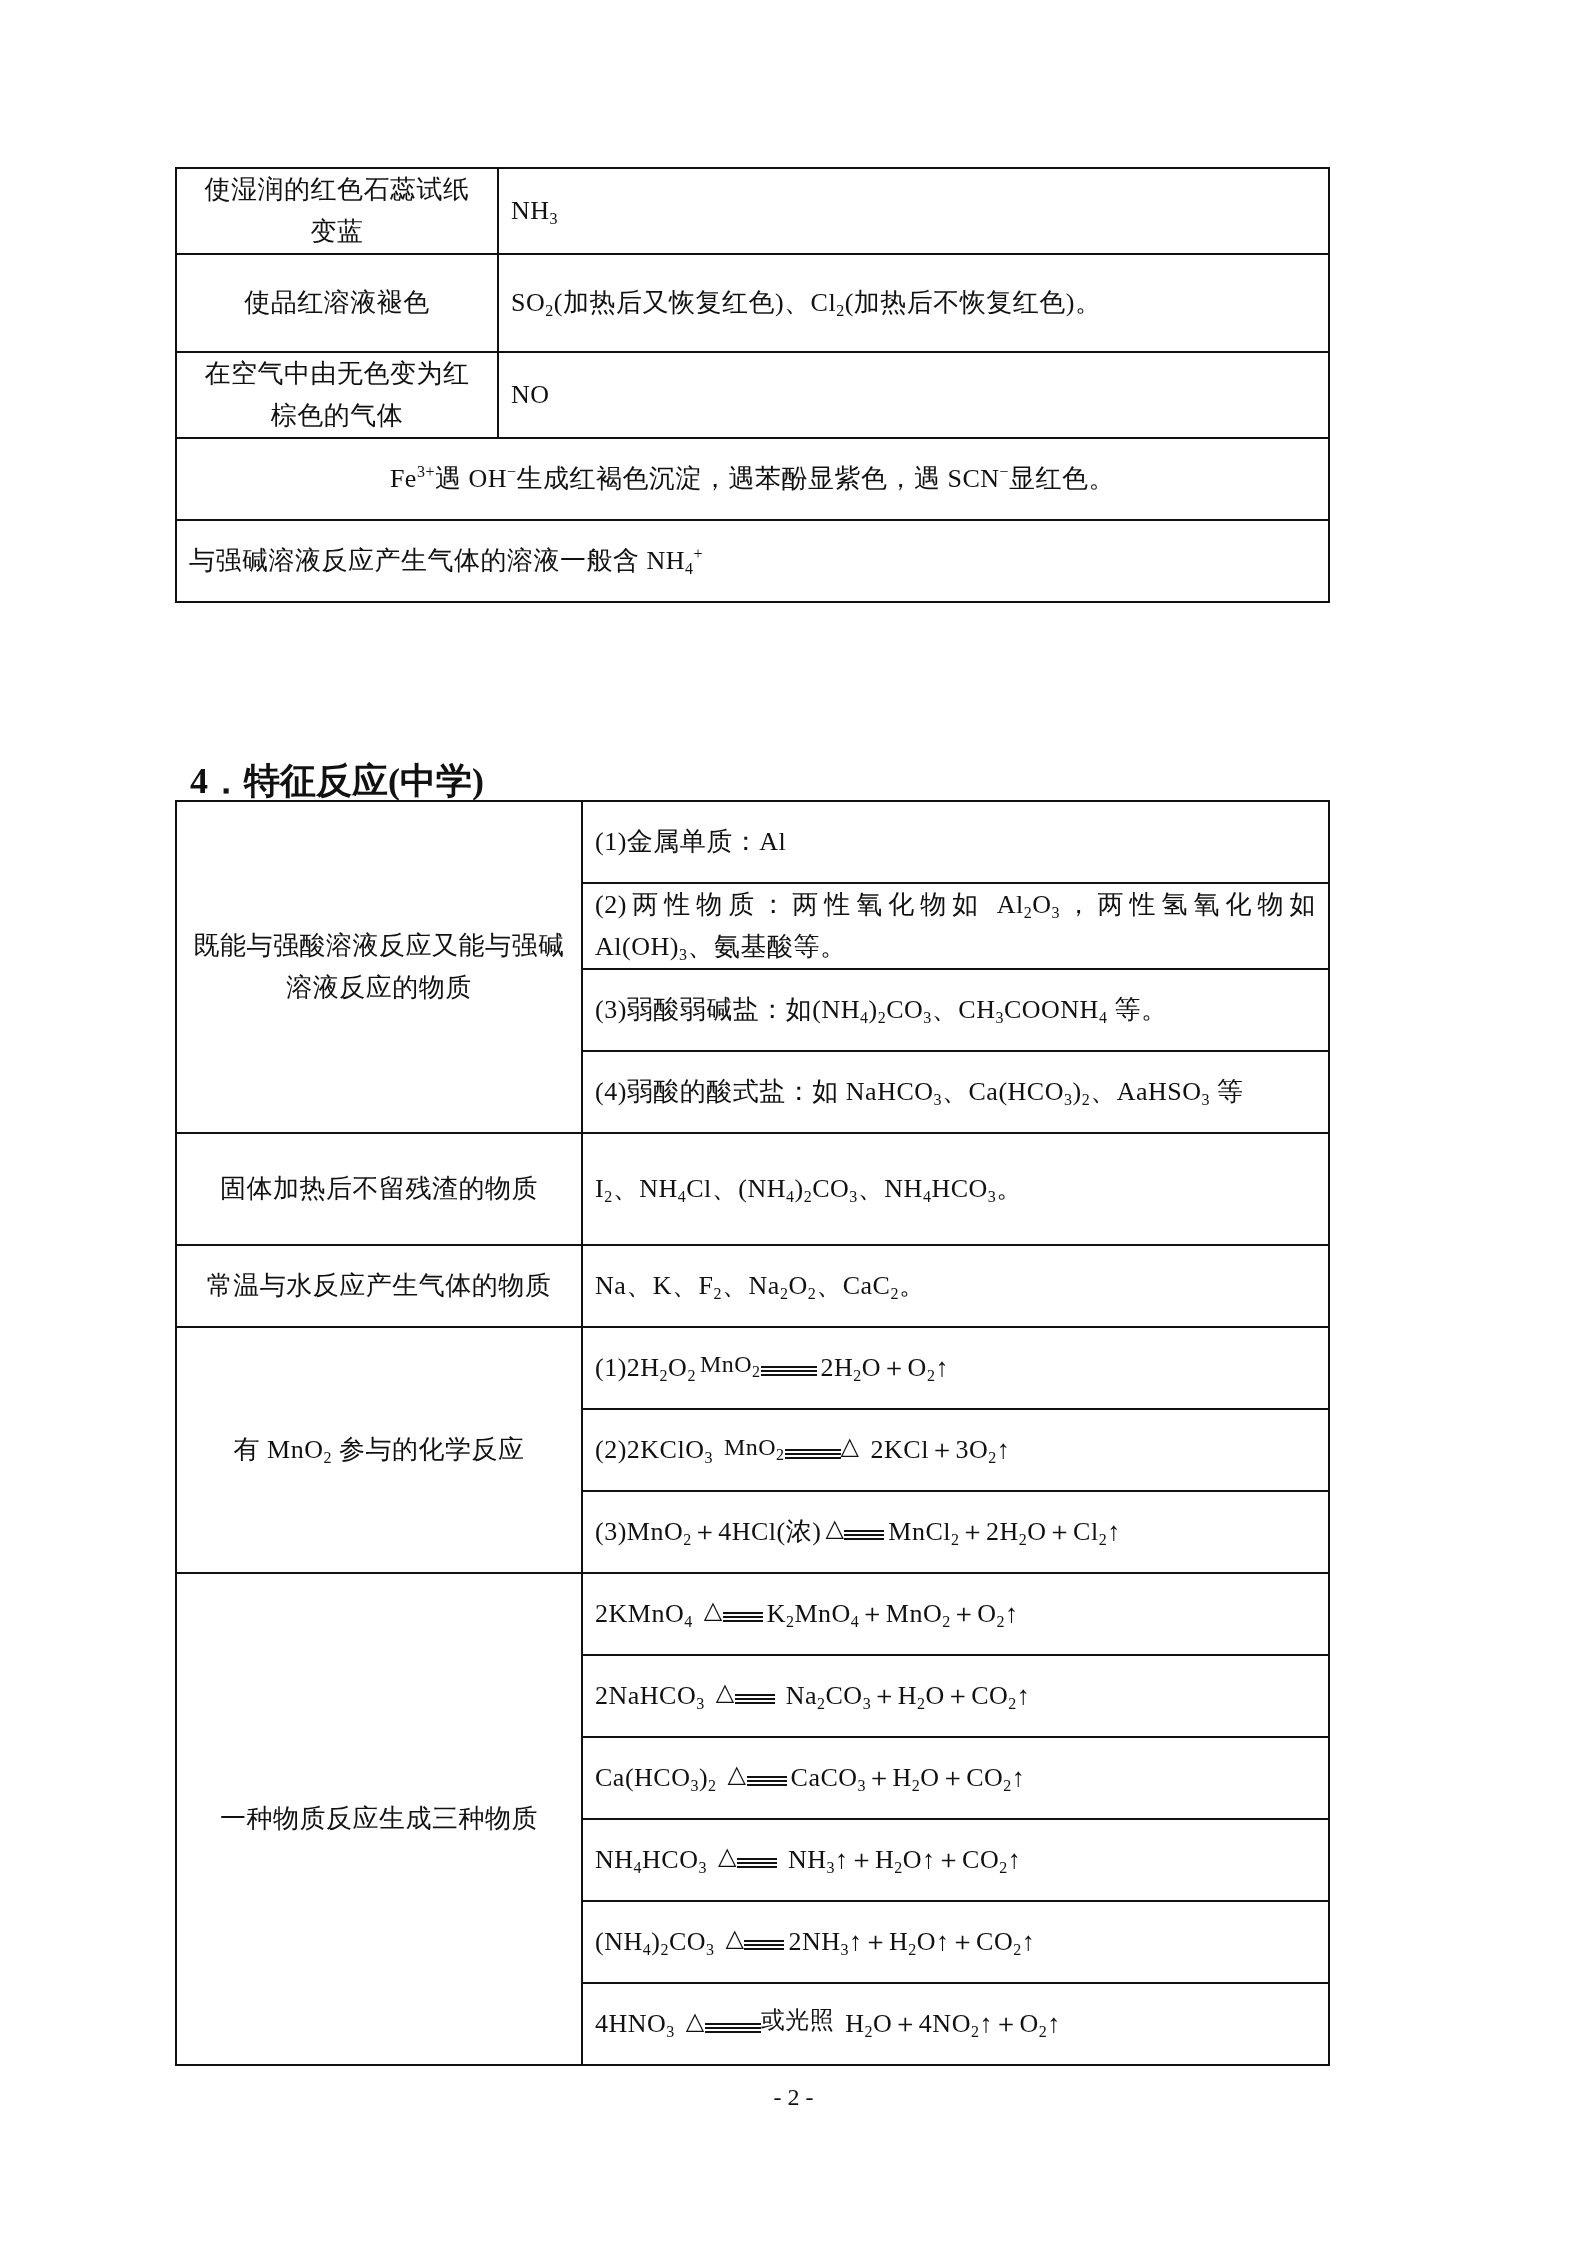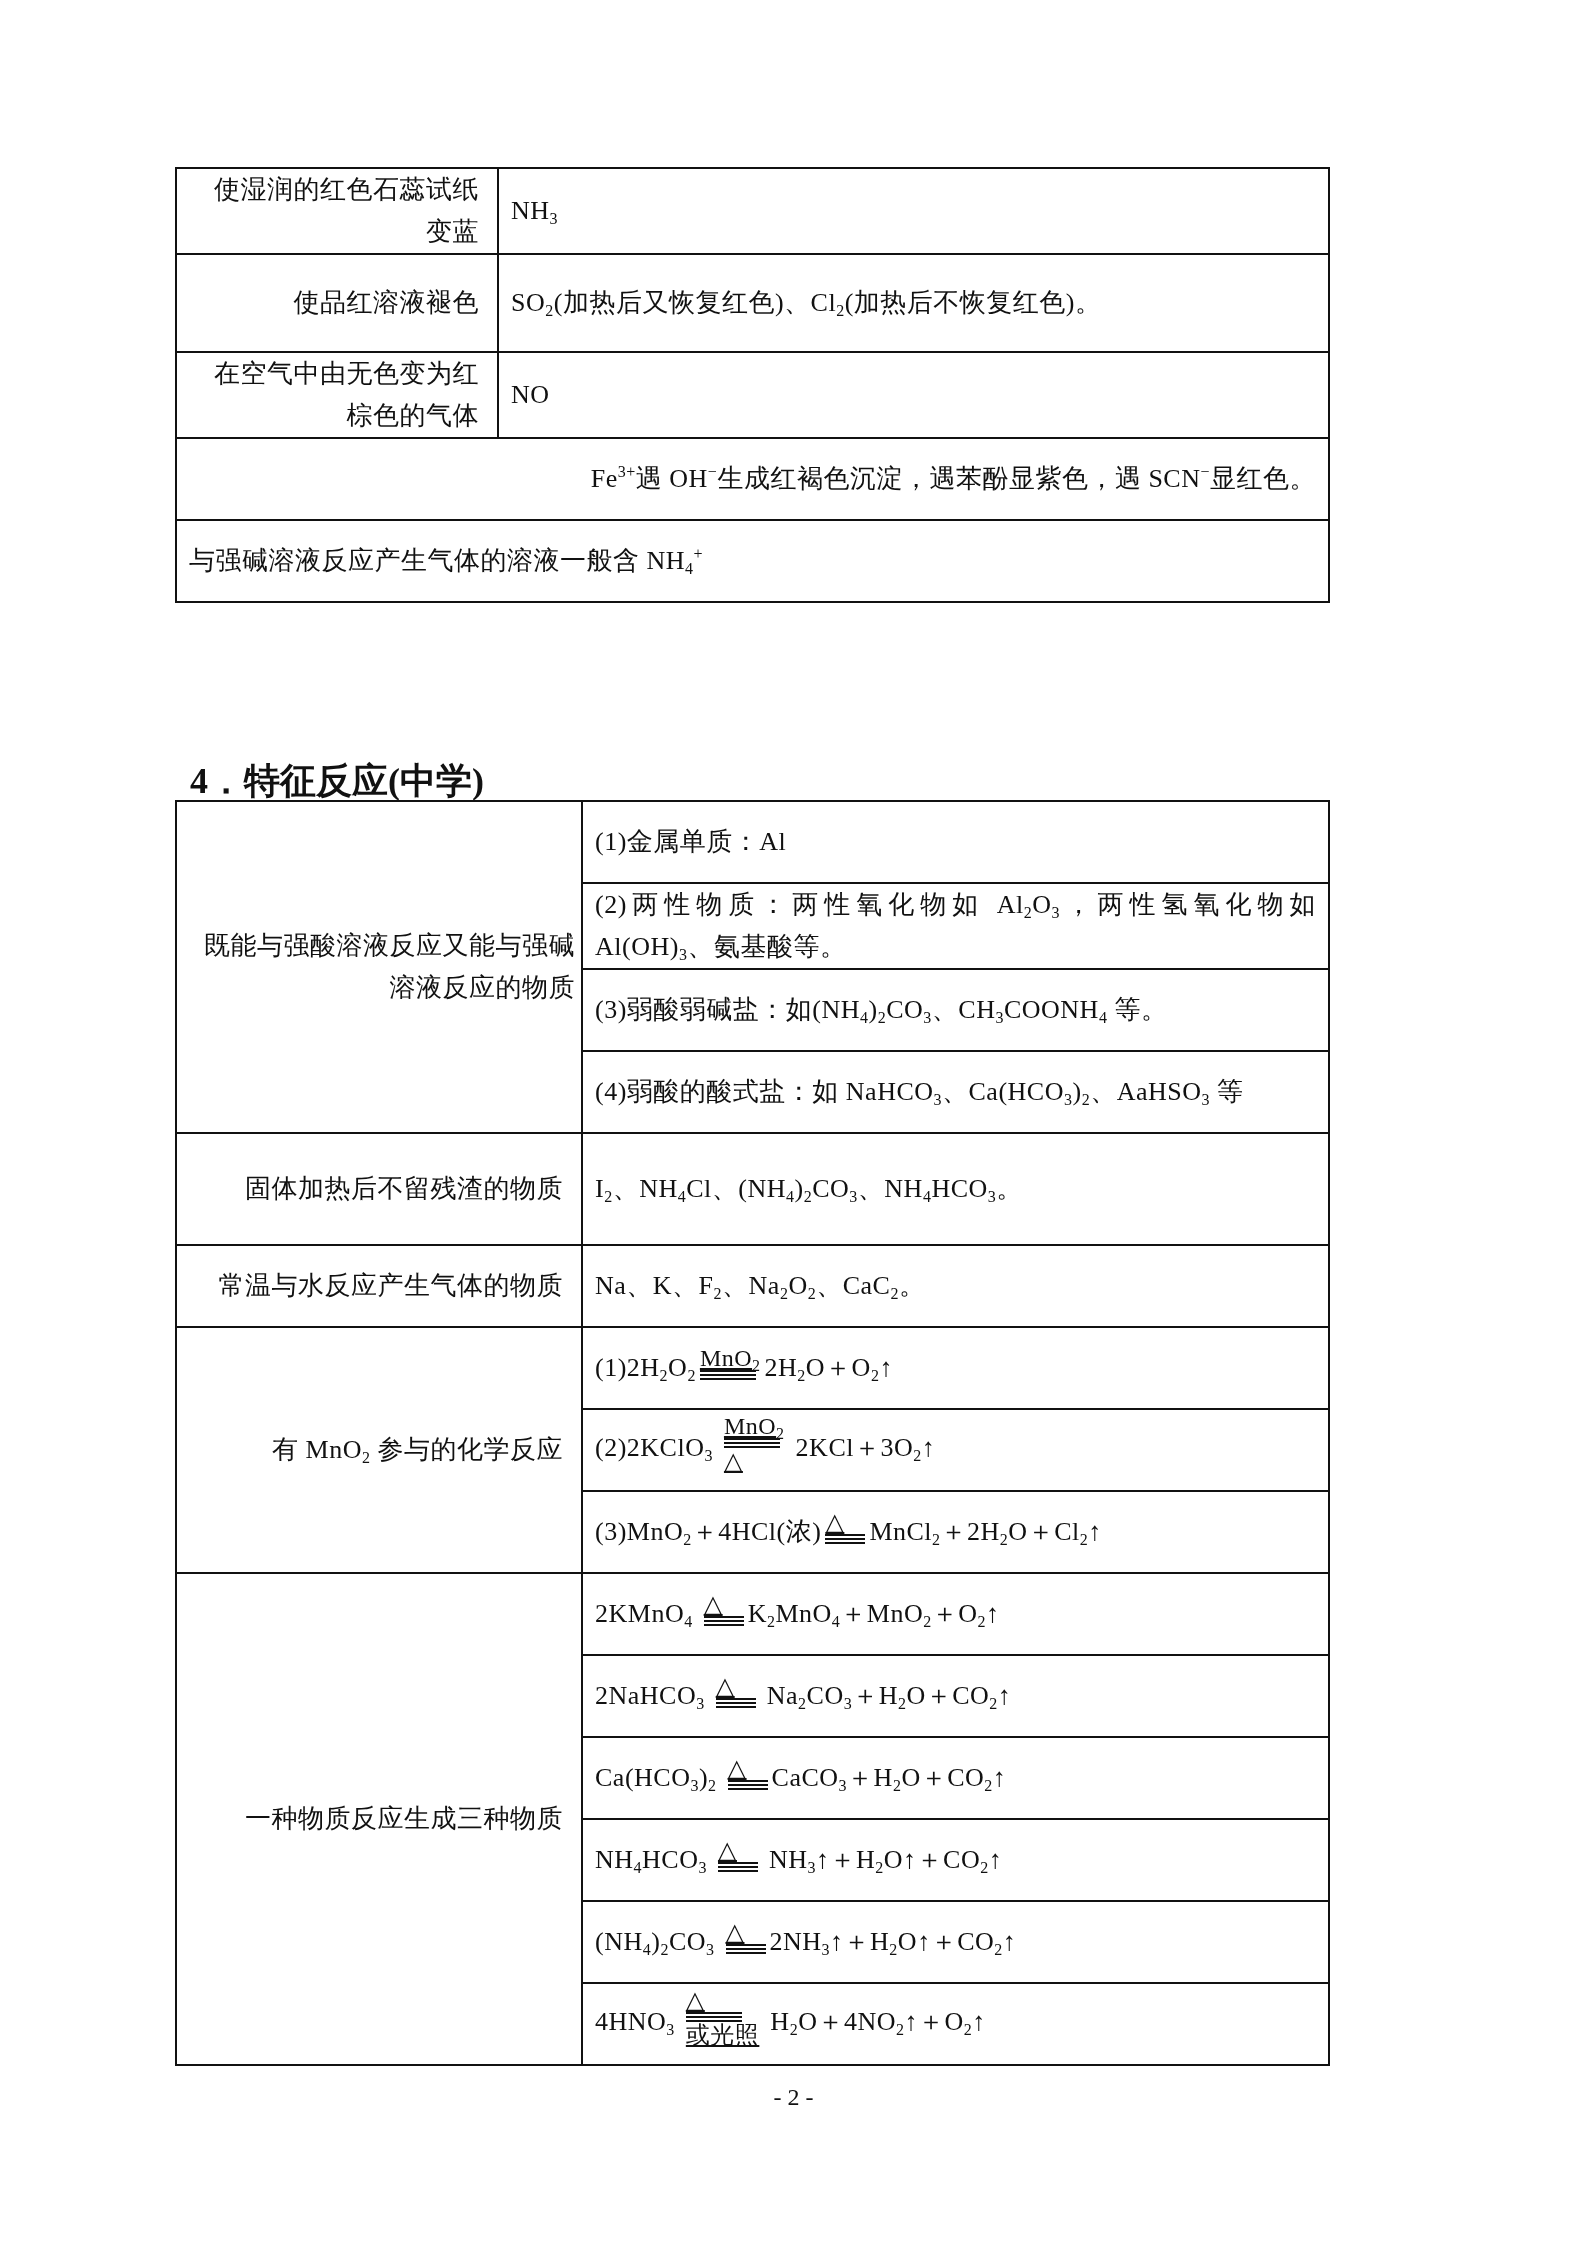--- a/index.html
+++ b/index.html
@@ -16,38 +16,38 @@
   table.t td {
     border: 2px solid #111111;
     height: 80px;
     padding: 0 12px;
     vertical-align: middle;
     line-height: 42px;
     letter-spacing: 0.5px;
   }
   #t1 { top: 167px; }
   #t2 { top: 800px; }
-  td.c { text-align: right; margin-left: 26px; }
+  td.c { text-align: center; margin-left: 26px; }
   td.l { text-align: left; }
   td.j { text-align: justify; text-align-last: left; letter-spacing: 3px; }
   .heading {
     position: absolute; left: 190px; top: 764px;
     font-weight: bold; font-size: 36px; line-height: 34px;
   }
   .pageno {
     position: absolute; left: 0; width: 1587px; top: 2084px;
     text-align: center; font-size: 24px;
   }
   sub, sup { font-size: 16px; line-height: 0; }
   sub { vertical-align: -5px; }
   sup { vertical-align: 10px; }
   
   .cond {
-    display: inline-flex; flex-direction: column; align-items: flex-start;
-    vertical-align: middle; margin: 0 4px; position: relative; top: -6px; text-decoration: underline;
+    display: inline-flex; flex-direction: row; align-items: flex-end;
+    vertical-align: middle; margin: 0 4px; position: relative; top: -6px;
   }
   .cond .above { font-size: 24px; line-height: 24px; min-height: 4px; }
   .cond .bars {
     width: 56px; height: 10px;
     border-top: 2px solid #111; border-bottom: 2px solid #111;
     position: relative; box-sizing: border-box;
   }
   .cond .bars::after {
     content: ""; position: absolute; left: 0; right: 0; top: 2px;
     border-top: 2px solid #111;

